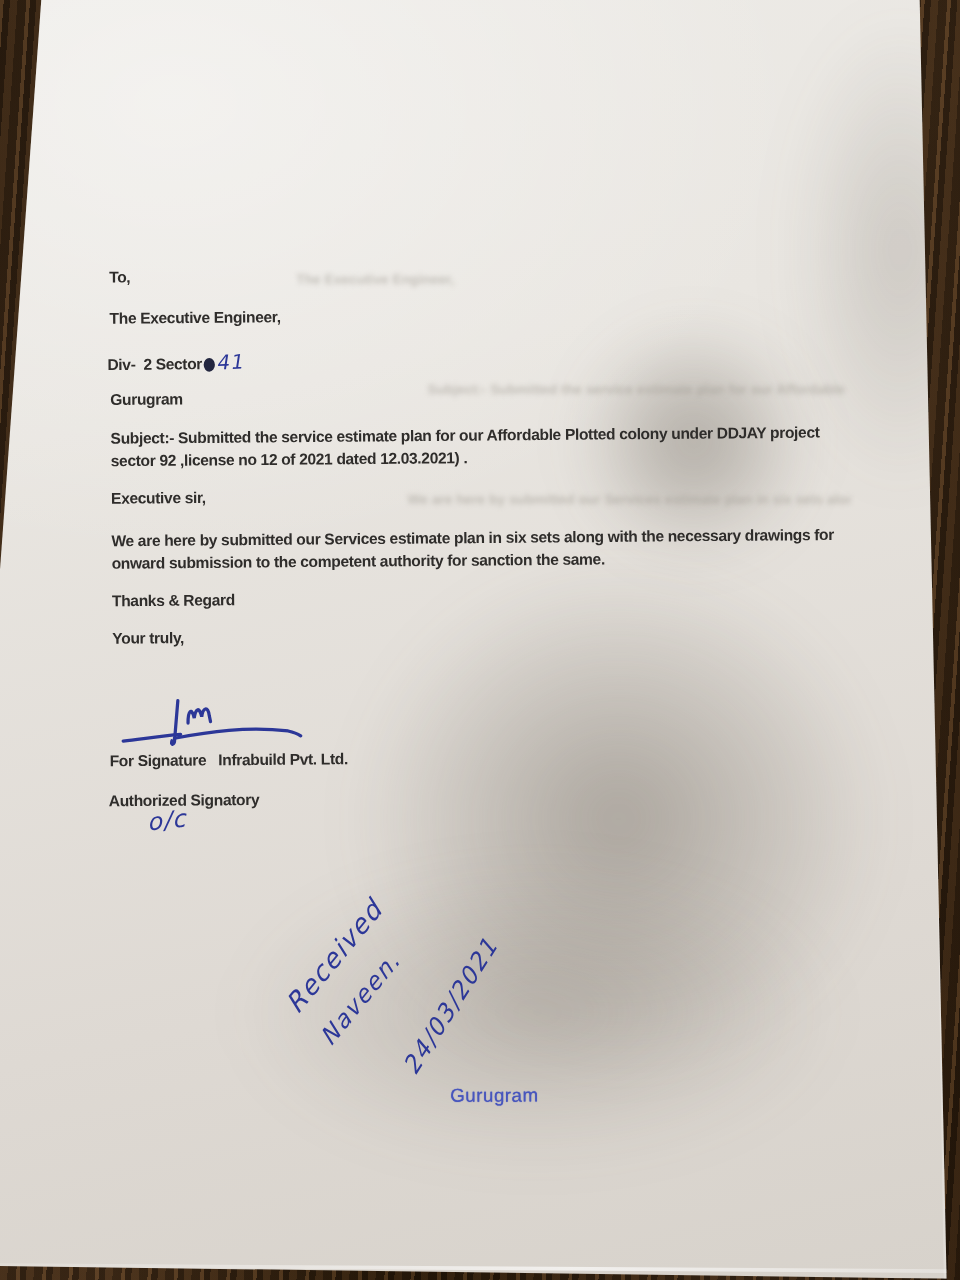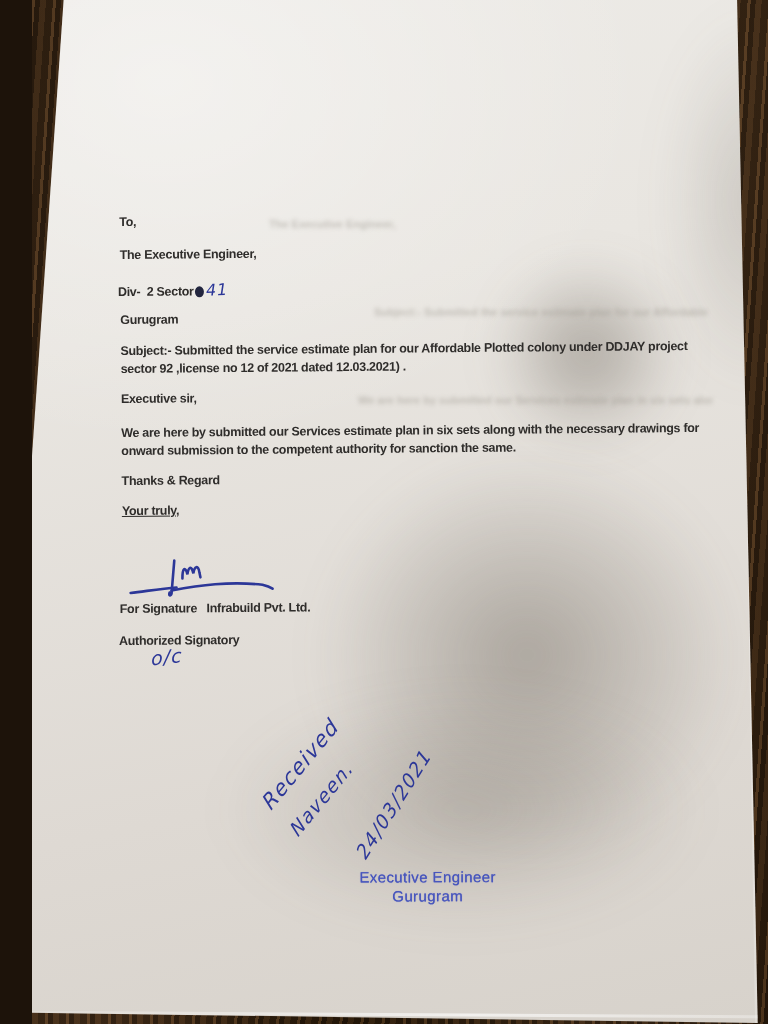--- a/index.html
+++ b/index.html
@@ -2,21 +2,21 @@
 <html><head>
 <meta charset="utf-8">
 <style>
   html,body{margin:0;padding:0;}
   body{
     width:768px;height:1024px;overflow:hidden;
     font-family:"Liberation Sans", sans-serif;
     background:#1d130a;
     position:relative;
   }
-  .scene{position:absolute;inset:0;margin-left:32px;}
+  .scene{position:absolute;inset:0;}
 
   
   .wood{
     position:absolute;inset:0;
     background:
       repeating-linear-gradient(94deg,
         rgba(150,105,62,.30) 0 3px,
         rgba(18,10,4,.38) 3px 8px,
         rgba(96,64,36,.26) 8px 14px,
         rgba(30,18,8,.34) 14px 21px),
@@ -125,21 +125,21 @@
       <span class="line" style="left:88px;top:344px;">Subject:- Submitted the service estimate plan for our Affordable Plotted colony under DDJAY project</span>
       <span class="line" style="left:88px;top:362px;">sector 92 ,license no 12 of 2021 dated 12.03.2021) .</span>
 
       <span class="line" style="left:88px;top:392px;">Executive sir,</span>
 
       <span class="line" style="left:88px;top:426px;">We are here by submitted our Services estimate plan in six sets along with the necessary drawings for</span>
       <span class="line" style="left:88px;top:444px;">onward submission to the competent authority for sanction the same.</span>
 
       <span class="line" style="left:88px;top:474px;">Thanks &amp; Regard</span>
 
-      <span class="line" style="left:88px;top:504px;text-decoration:underline;">Your truly,</span>
+      <span class="line" style="left:88px;top:504px;">Your truly,</span>
 
       <svg class="sig" width="165" height="58" viewBox="0 0 165 58">
         <g fill="none" stroke="#2c3798" stroke-width="2.6" stroke-linecap="round">
           <path d="M6,44 C24,42 38,40 52,39"></path>
           <path d="M50,12 C49,22 48,34 47,45 C46,48 44,47 45,44"></path>
           <path d="M58,30 C58,20 61,17 63,26 C64,19 67,16 69,25 C70,18 74,16 75,24 L76,29"></path>
           <path d="M47,42 C75,37 105,33 138,37 C142,38 145,39 148,41"></path>
         </g>
       </svg>
 
@@ -147,21 +147,20 @@
 
       <span class="line" style="left:84px;top:634px;">Authorized Signatory</span>
 
       <span class="ink oc">o/c</span>
 
       <span class="ink diag d-received">Received</span>
       <span class="ink diag d-name">Naveen.</span>
       <span class="ink diag d-date">24/03/2021</span>
 
       <div class="stamp">
-        <div>Executive Engineer</div>
         <div>Gurugram</div>
       </div>
 
     </div>
 
     <div class="paper-edge-glint"></div>
     <div class="right-edge-glint"></div>
   </div>
 
 </div>

